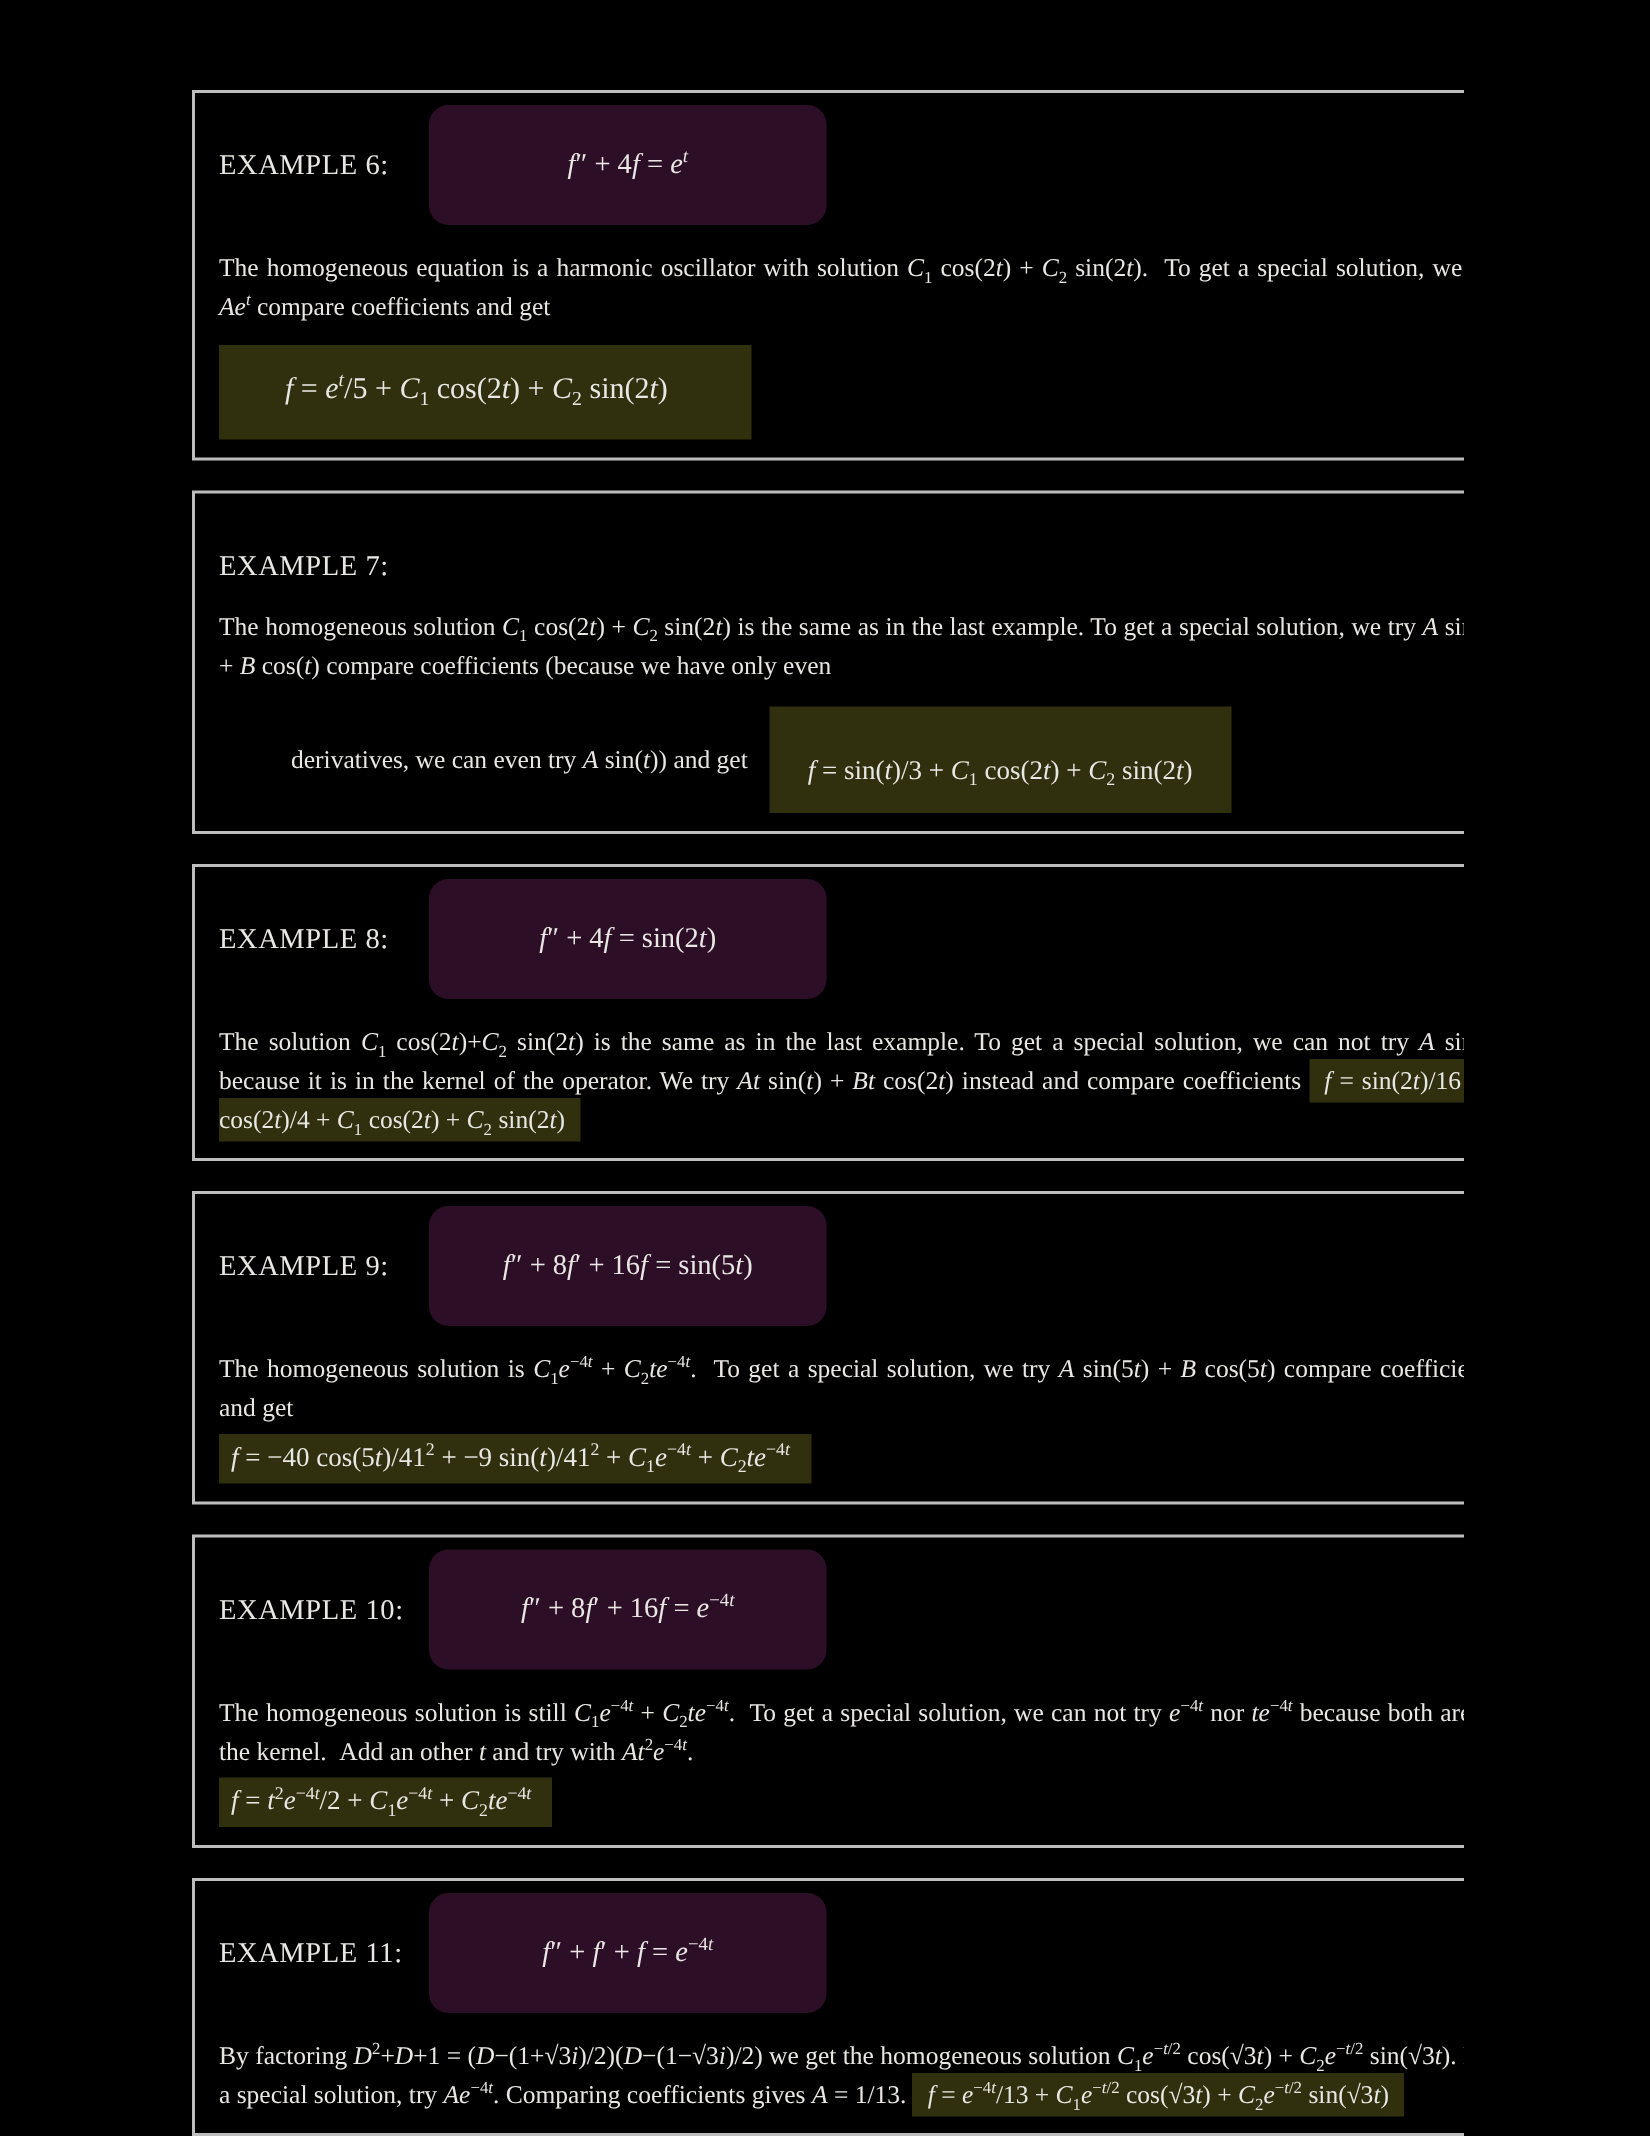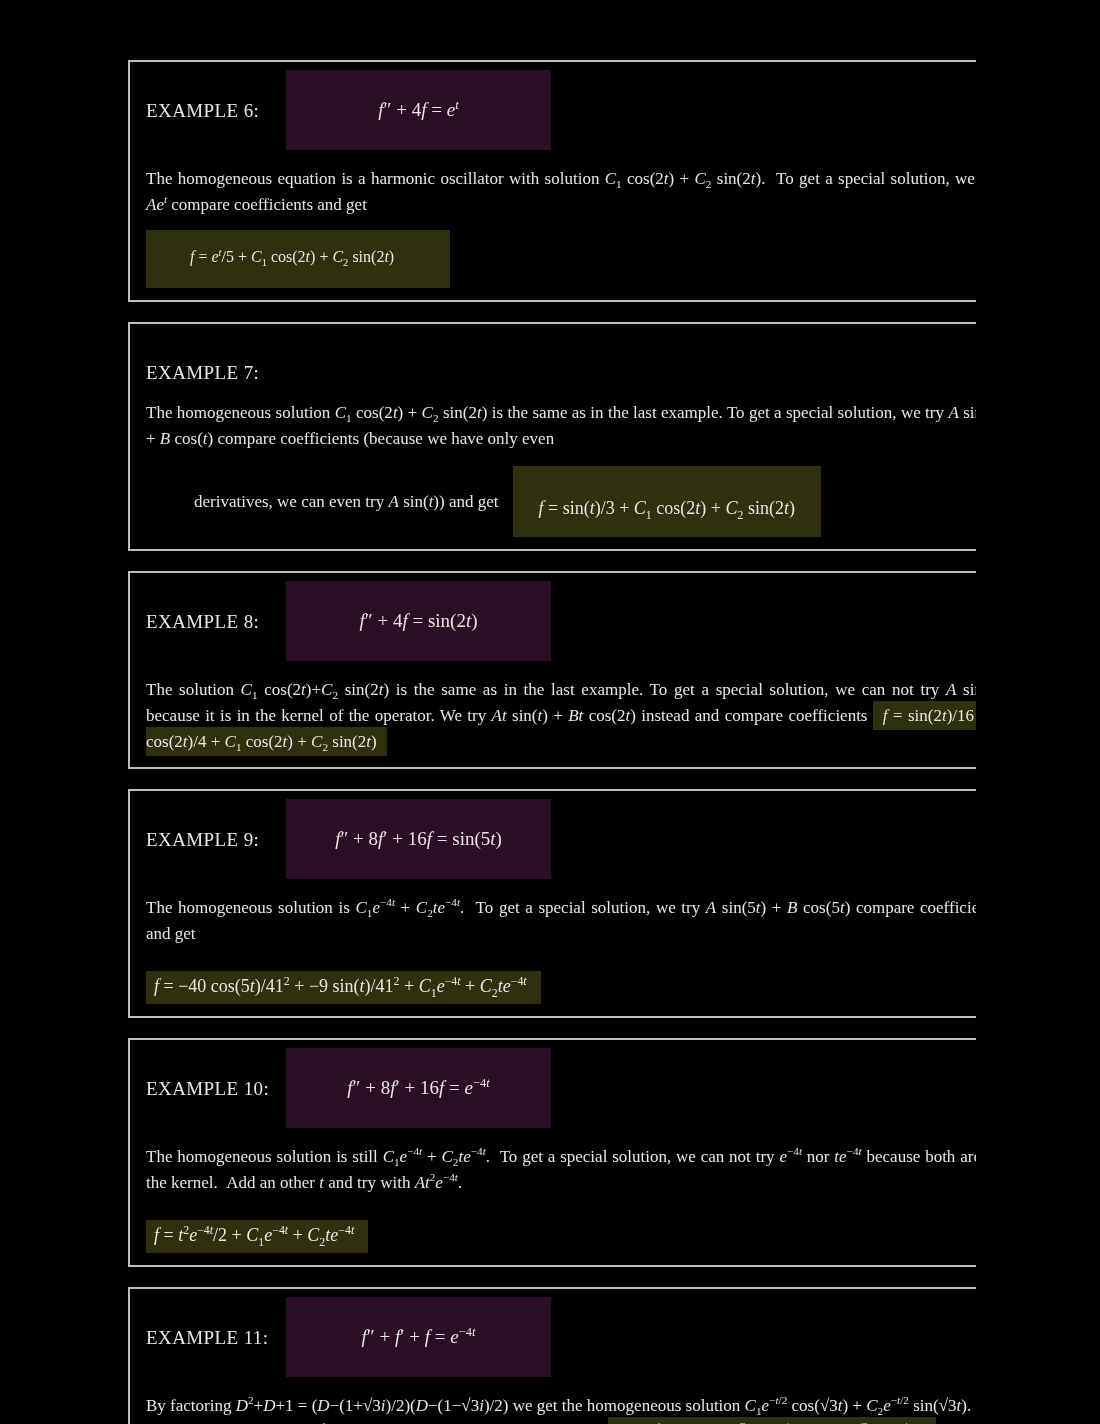--- a/index.html
+++ b/index.html
@@ -33,31 +33,32 @@
     font-size:19px;letter-spacing:.4px;
     padding-top:30px;
     white-space:nowrap;
   }
   .eq-hl{
     display:inline-flex;align-items:center;justify-content:center;
     min-width:265px;min-height:80px;
     padding:0 22px;
     background:var(--equation-highlight);
     font-size:19px;
+    border-radius:13px;
   }
   .ex-body{
     margin:16px 0 0 0;
     font-size:17px;line-height:26px;
     text-align:justify;
   }
   .ex-body i, .eq-hl i, .sol i{font-style:italic;}
   sup,sub{font-size:66%;line-height:0;}
   .sol{background:var(--solution-highlight);}
-  .sol-big{display:inline-block;margin-top:12px;padding:18px 56px 22px 44px;font-size:16px;}
-  .sol-flat{display:inline-block;margin-top:24px;padding:5px 14px 7px 8px;font-size:18px;}
+  .sol-big{display:inline-block;margin-top:12px;padding:18px 56px 22px 44px;font-size:20px;}
+  .sol-flat{display:inline-block;margin-top:4px;padding:5px 14px 7px 8px;font-size:18px;}
   .sol-inline{display:inline;padding:5px 10px;font-size:17px;}
   .sol-row{display:flex;align-items:center;margin-top:14px;font-size:17px;margin-left:48px;}
   .sol-tall{display:inline-block;margin-left:14px;padding:32px 26px 18px 26px;font-size:18px;white-space:nowrap;}
   .sol-row .lead{flex:none;}
 </style>
 </head>
 <body>
 
 <div class="page">
 

